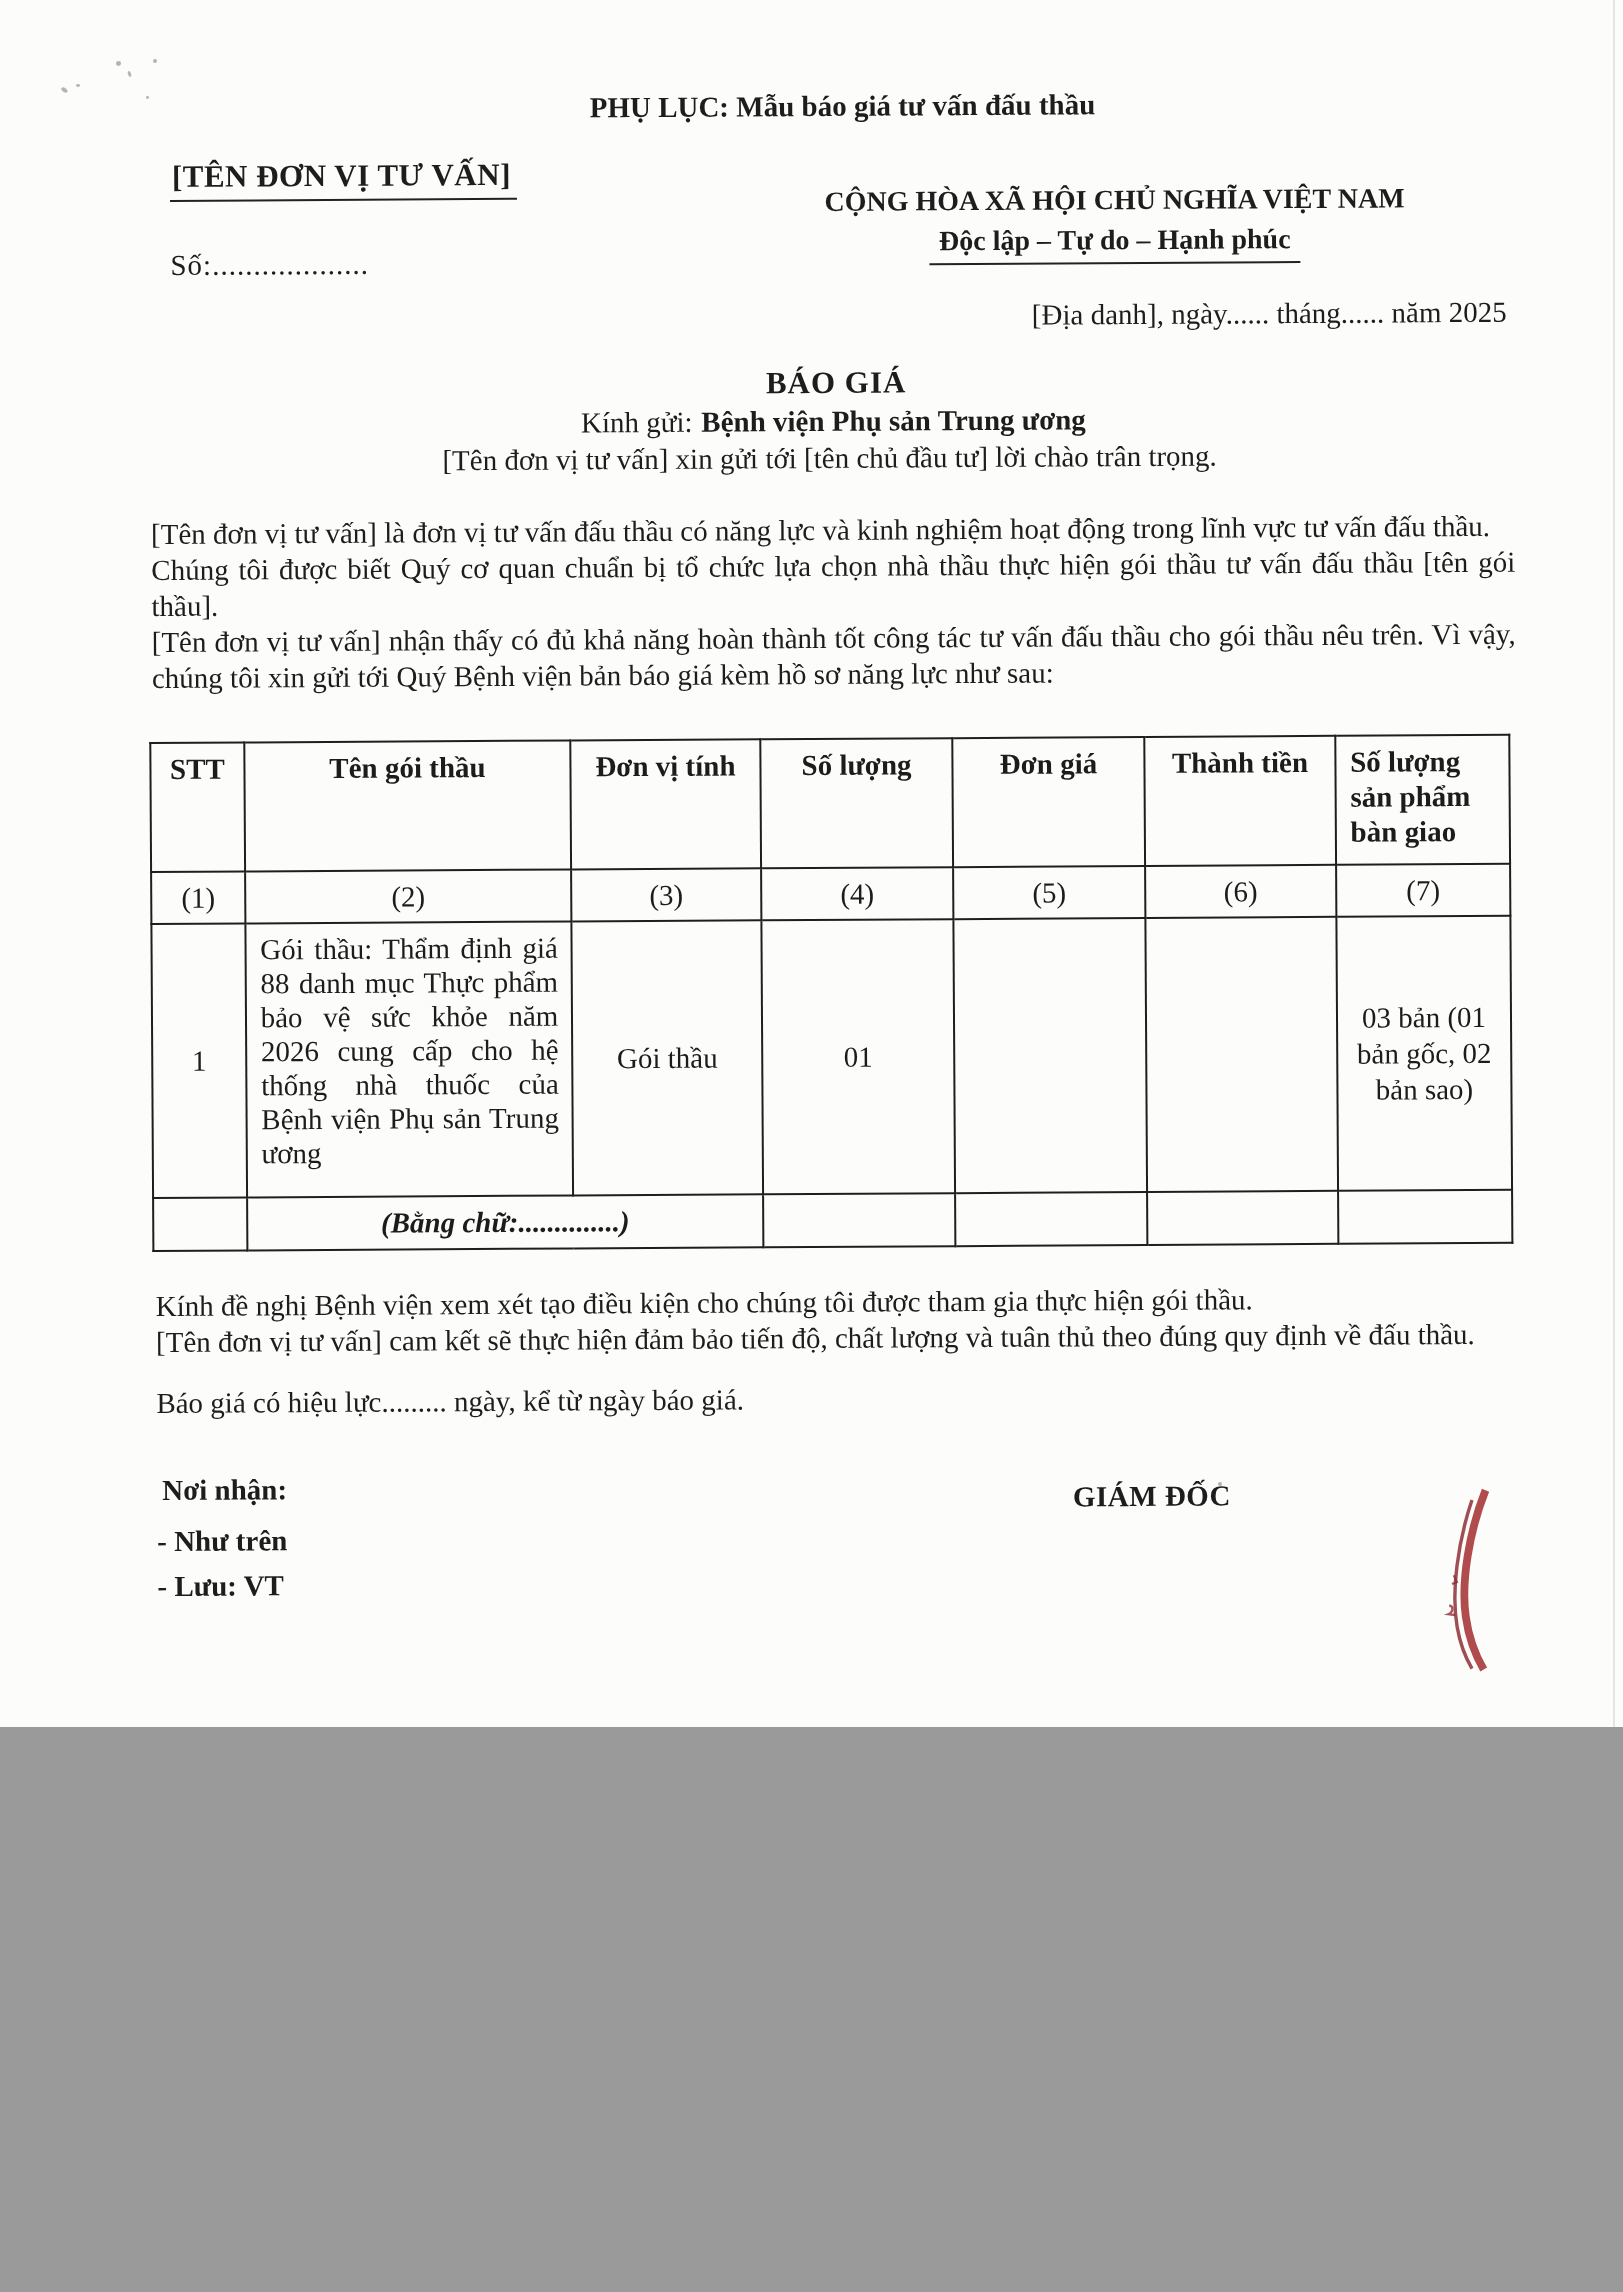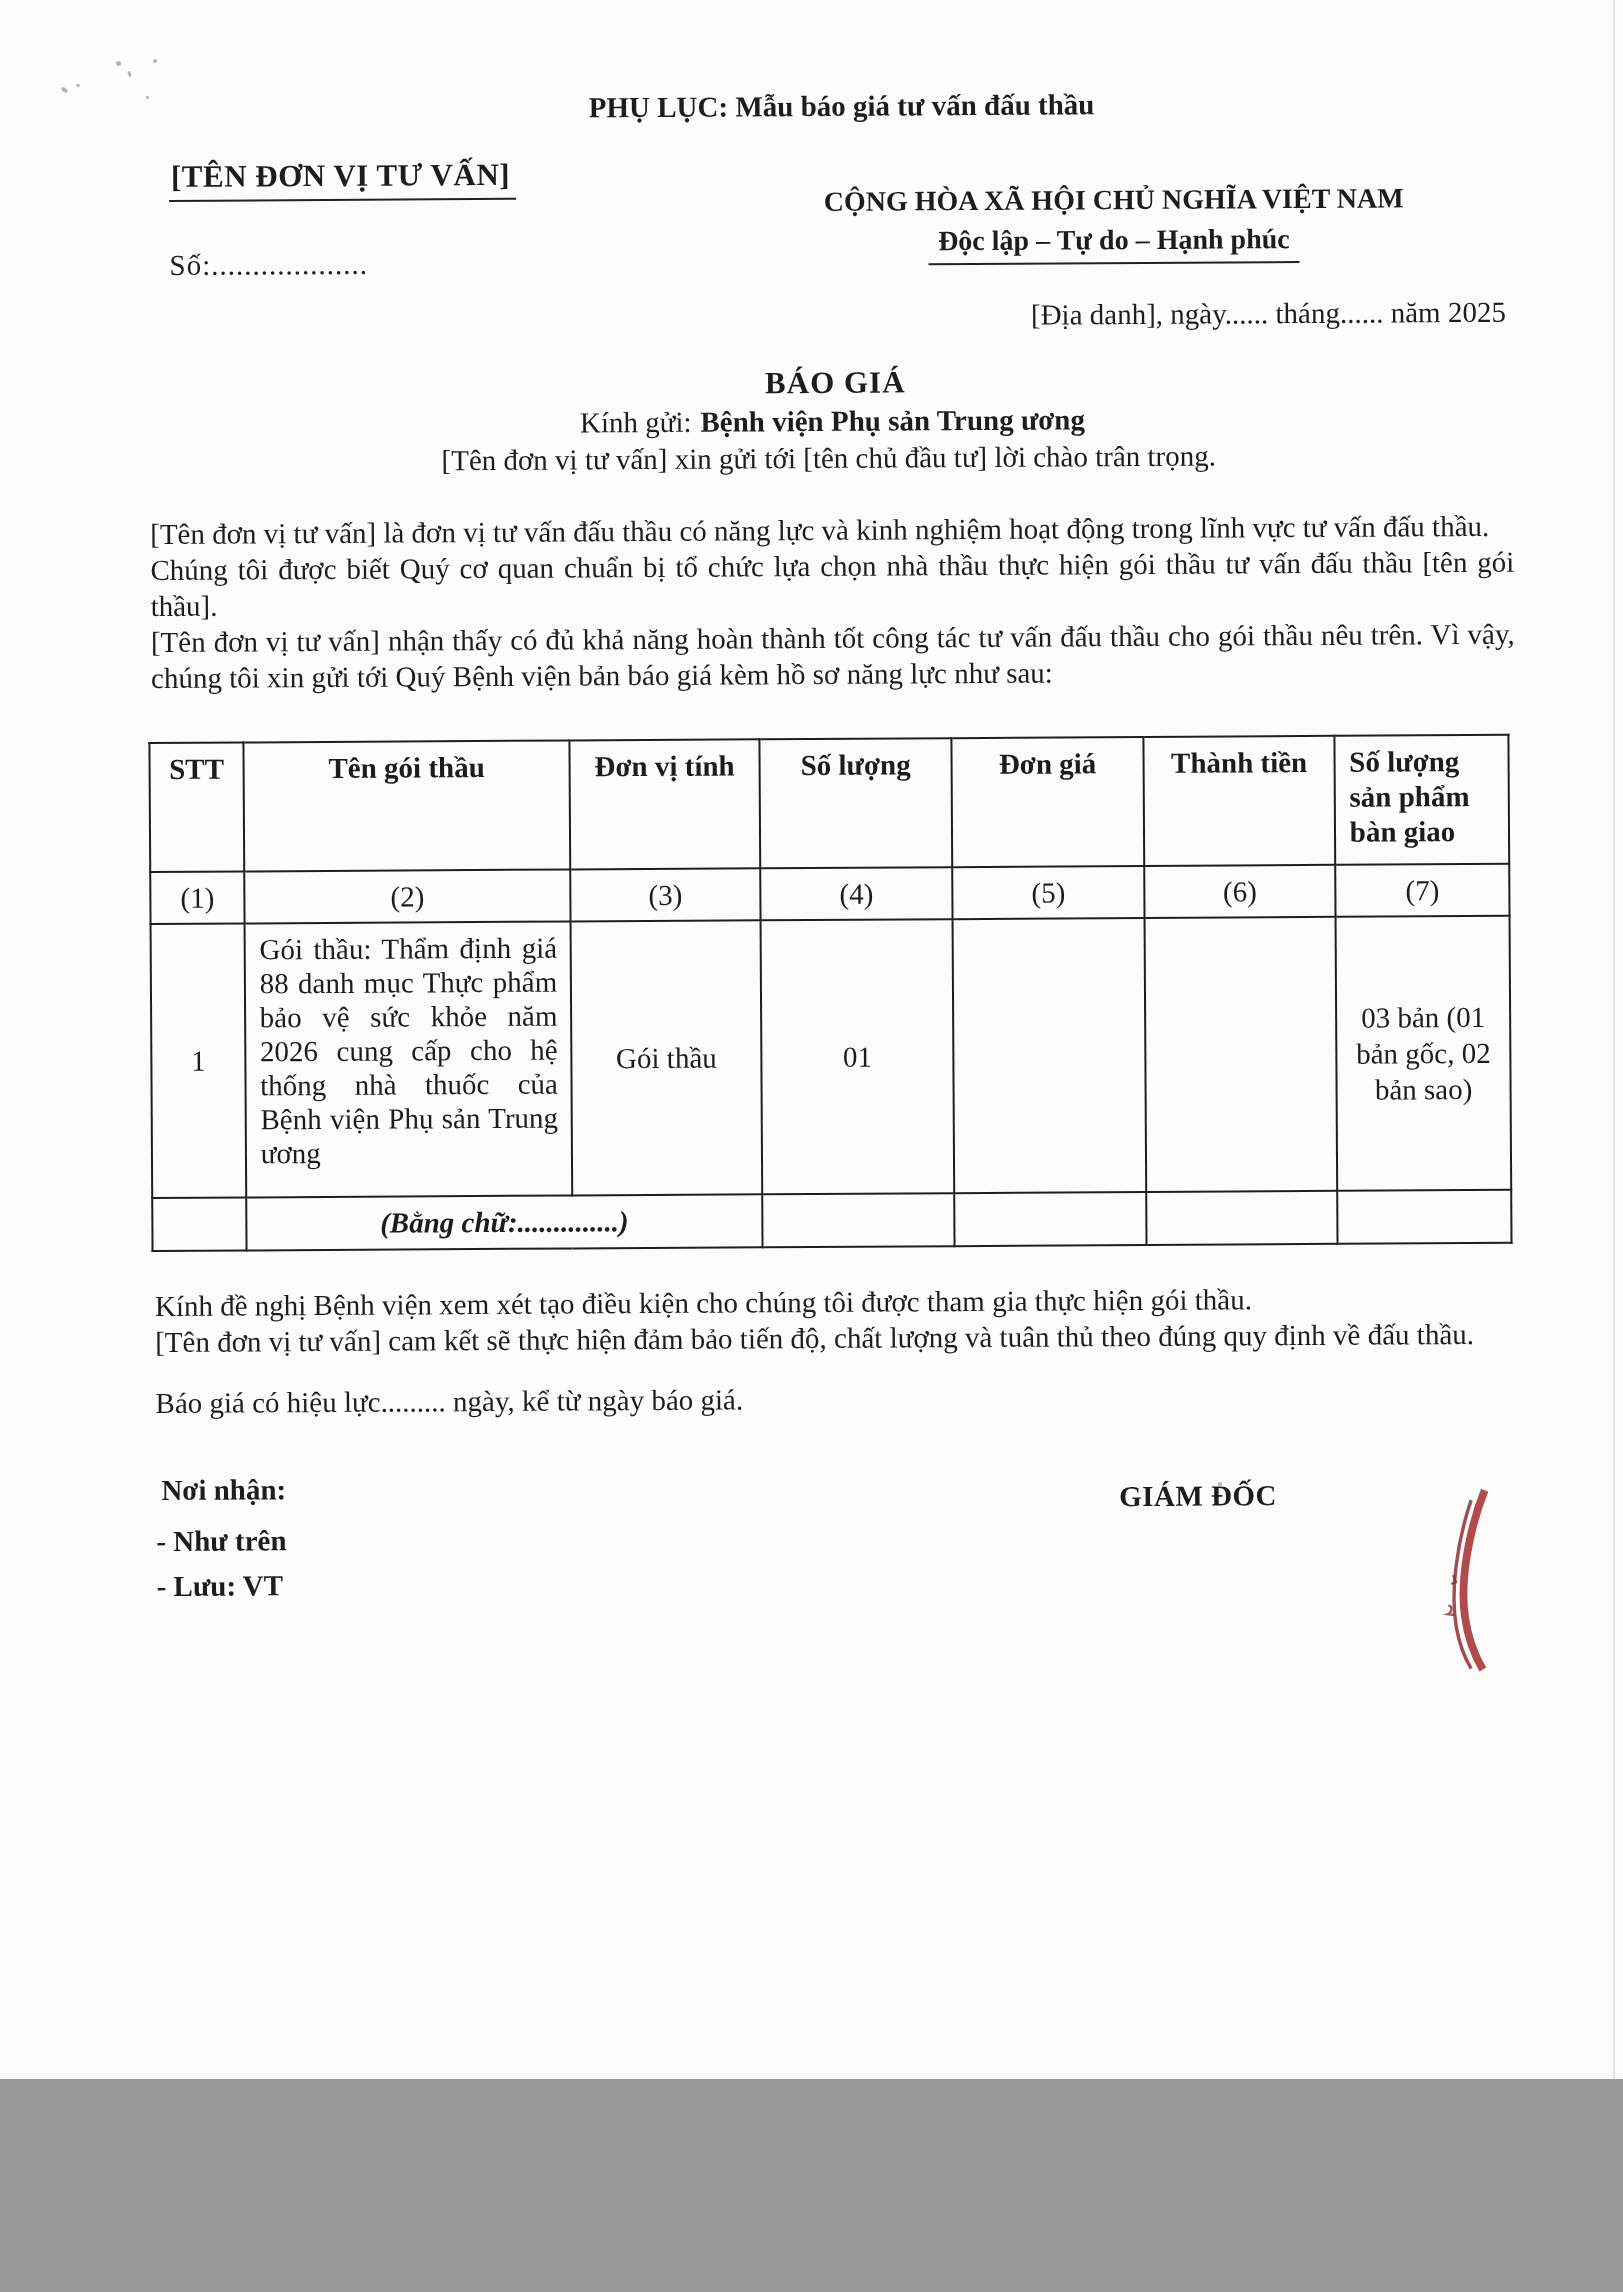--- a/index.html
+++ b/index.html
@@ -1,18 +1,18 @@
 <!DOCTYPE html>
 <html lang="vi"><head>
 <meta charset="utf-8">
 <style>
   html,body{margin:0;padding:0;background:#9a9a9a;}
   .page{
     position:relative;
-    width:1623px;height:2079px;
+    width:1623px;height:1727px;
     margin:0 auto;
     background:#fcfcfa;
     overflow:hidden;
     font-family:"Liberation Serif","DejaVu Serif",serif;
     color:#1d1d1d;
   }
   .content{position:absolute;inset:0;transform:rotate(-0.35deg);transform-origin:50% 40%;}
 
   
   .doc-title{position:absolute;left:69px;right:0;top:90px;text-align:center;
@@ -59,21 +59,21 @@
   
   .closing{position:absolute;left:152px;width:1364px;top:1284px;
     font-size:29px;line-height:36px;text-align:justify;}
   .closing p{margin:0;}
   .closing p.validity{margin-top:24.5px;}
 
   
   .noi-nhan{position:absolute;left:152px;top:1470px;font-size:29px;}
   .noi-nhan .nn-label{font-weight:bold;margin-bottom:11.8px;text-align:right;}
   .noi-nhan .nn-item{line-height:45px;font-weight:bold;}
-  .signer{position:absolute;left:1115px;top:1482px;font-size:29px;font-weight:bold;letter-spacing:0.5px;}
+  .signer{position:absolute;left:1068px;top:1482px;font-size:29px;font-weight:bold;letter-spacing:0.5px;}
 
   
   .speck{position:absolute;background:#8d8d8d;border-radius:50%;opacity:.65;}
   .edge-line{position:absolute;left:1613px;top:0;width:2px;height:100%;background:#e4e4e0;}
   .stamp{position:absolute;left:1429px;top:1488px;width:76px;height:192px;}
 </style>
 </head>
 <body>
 
 <div class="page">

